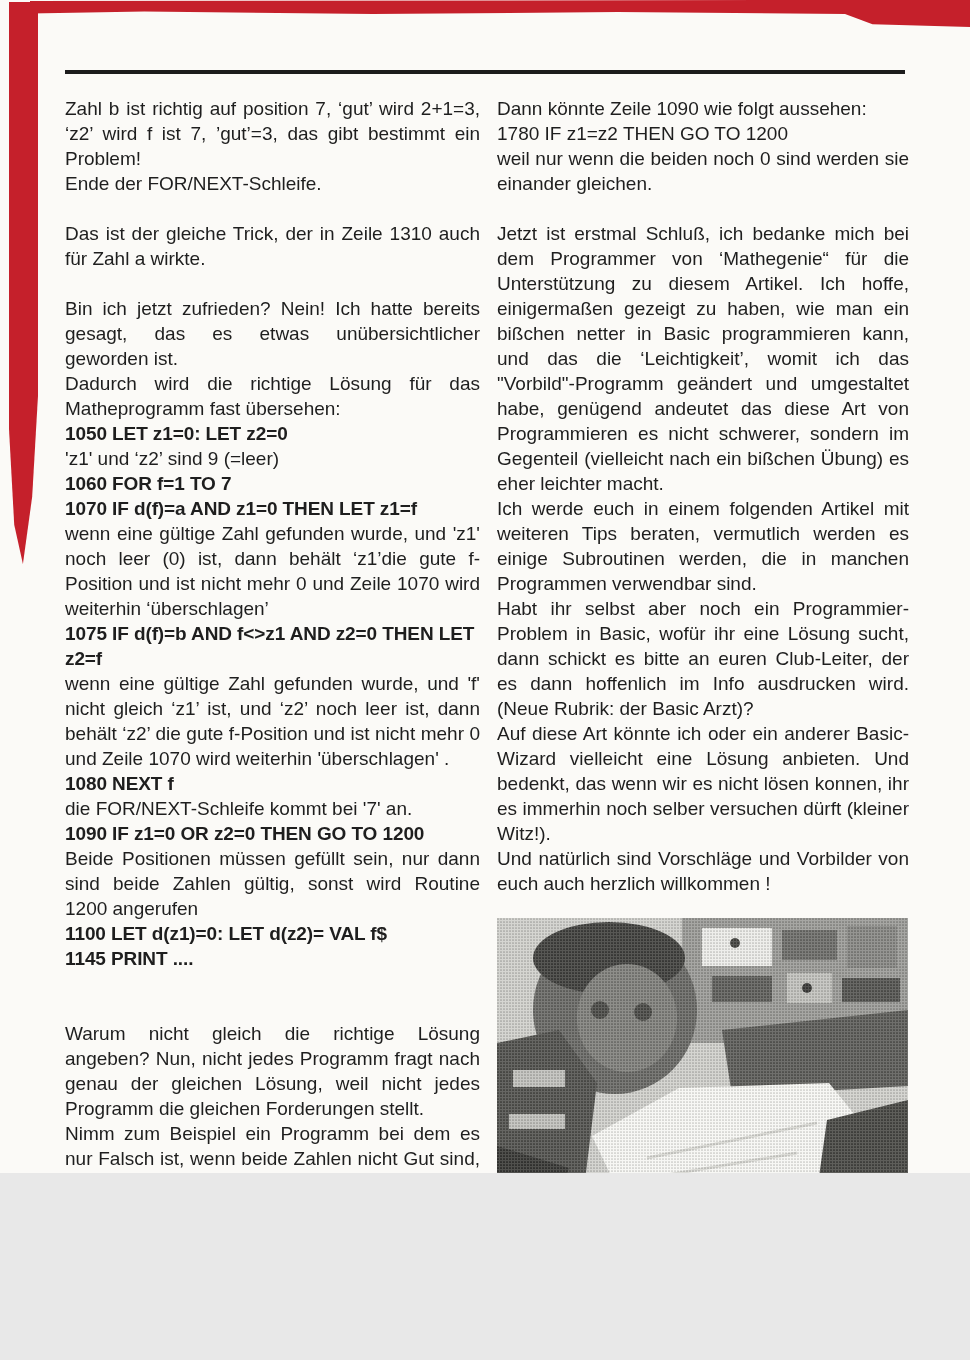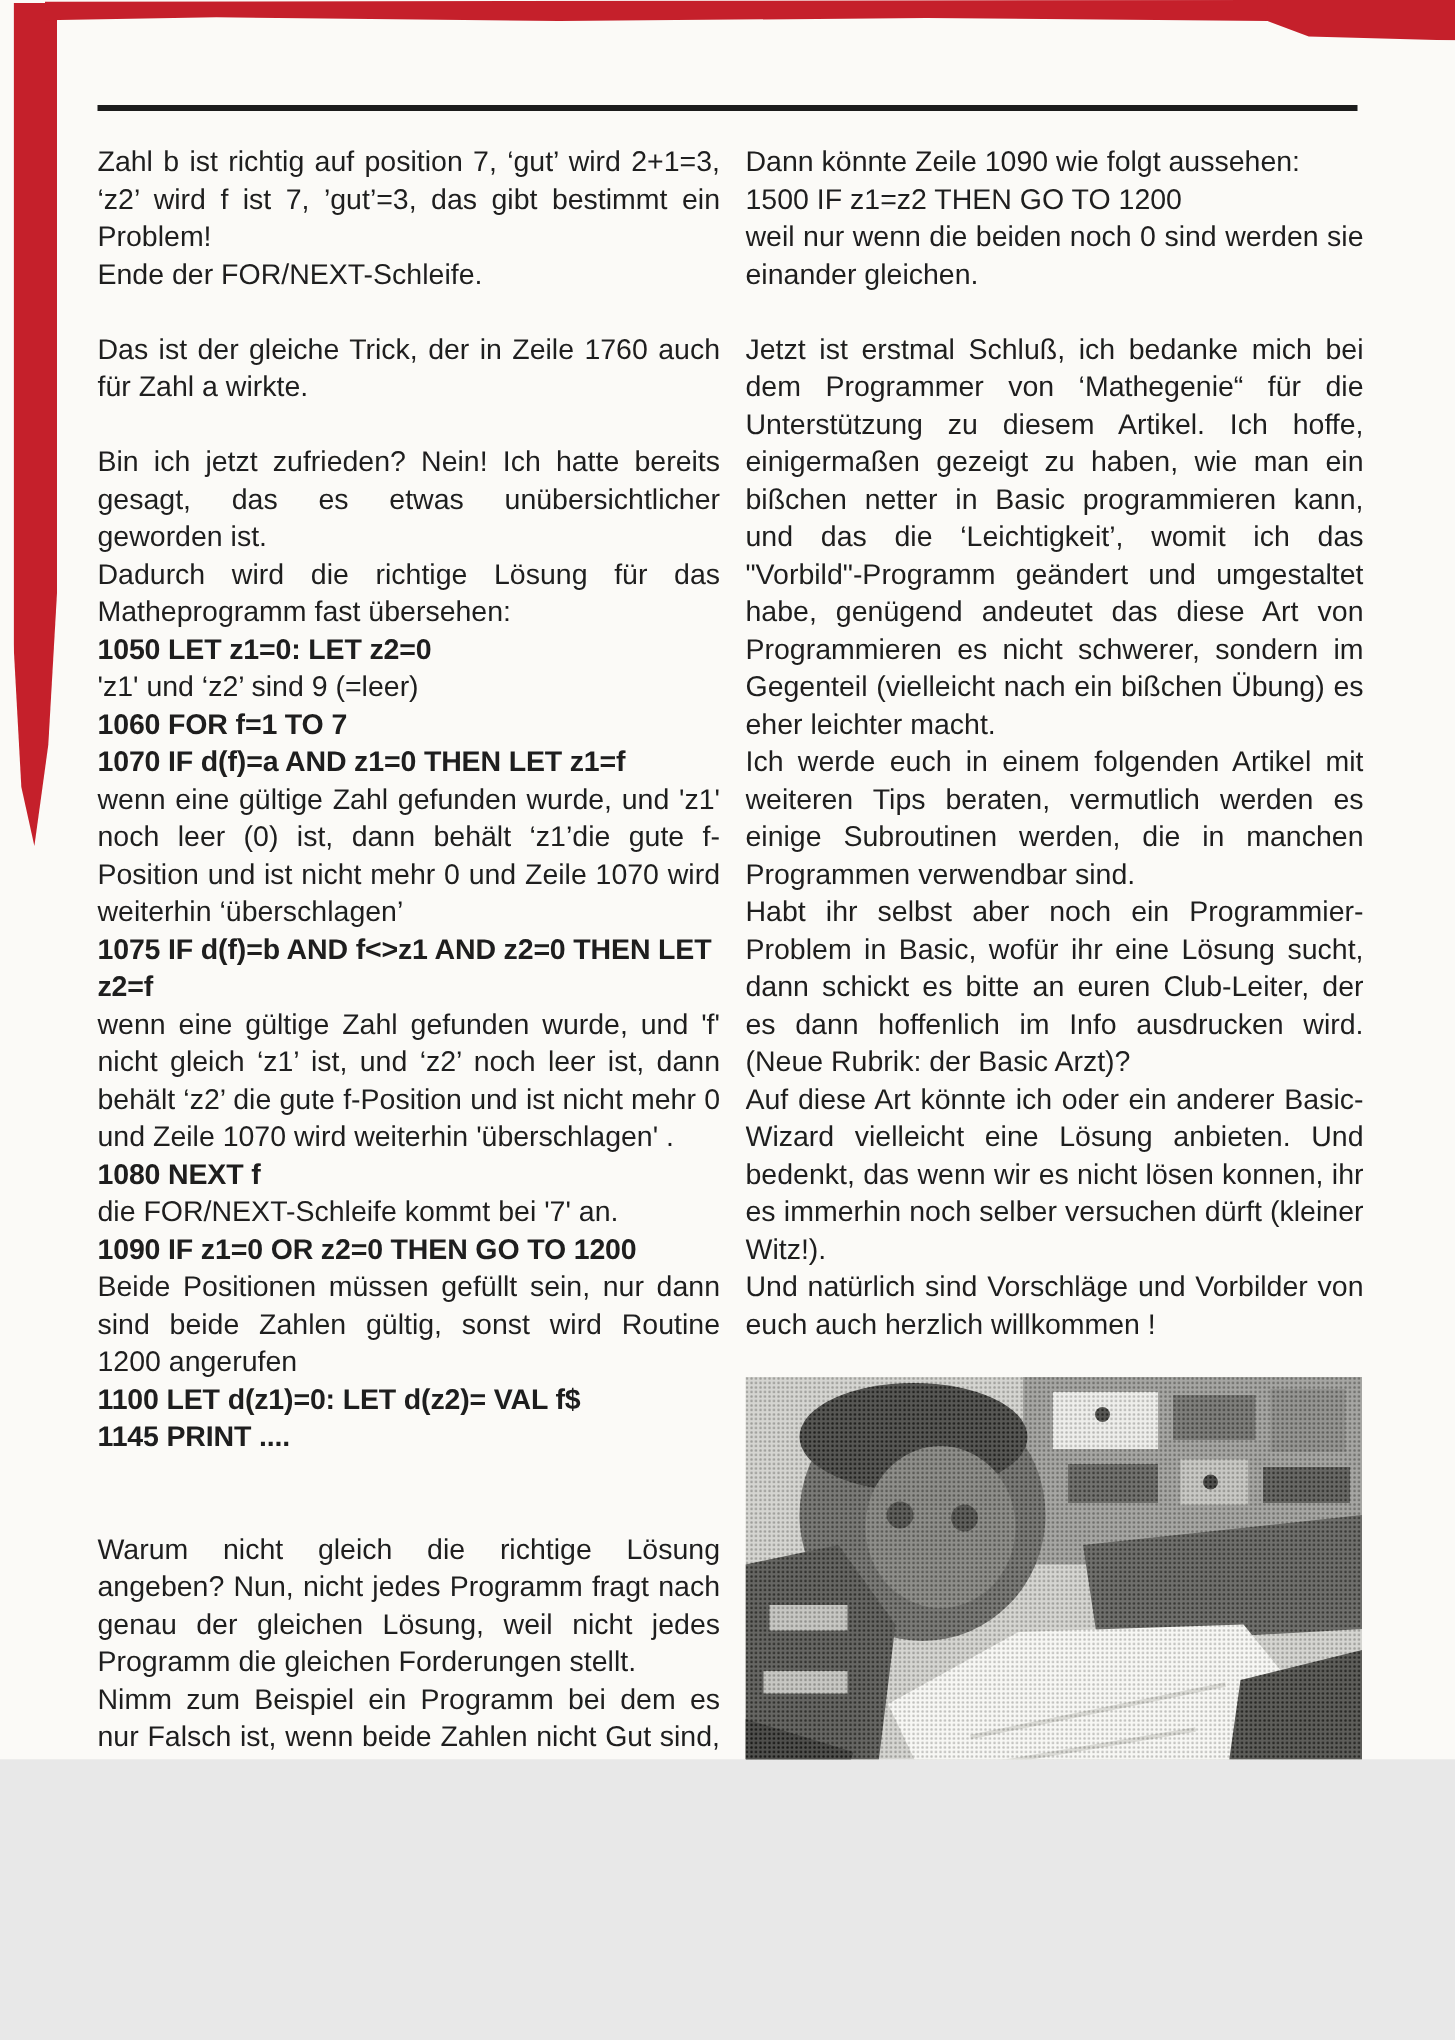--- a/index.html
+++ b/index.html
@@ -68,21 +68,21 @@
   <div class="red-top"></div>
   <div class="red-top-right"></div>
 
   <div class="rule rule-top"></div>
   <div class="rule rule-bottom"></div>
 
   <div class="col col-left">
     <p class="blk">Zahl b ist richtig auf position 7, ‘gut’ wird 2+1=3, ‘z2’ wird f ist 7, ’gut’=3, das gibt bestimmt ein Problem!</p>
     <p class="blk">Ende der FOR/NEXT-Schleife.</p>
     <div class="gap"></div>
-    <p class="blk">Das ist der gleiche Trick, der in Zeile 1760 auch für Zahl a wirkte.</p>
+    <p class="blk">Das ist der gleiche Trick, der in Zeile 1310 auch für Zahl a wirkte.</p>
     <div class="gap"></div>
     <p class="blk">Bin ich jetzt zufrieden?  Nein! Ich hatte bereits gesagt, das es etwas unübersichtlicher geworden ist.</p>
     <p class="blk">Dadurch wird die richtige Lösung für das Matheprogramm fast übersehen:</p>
     <p class="blk code">1050 LET z1=0: LET z2=0</p>
     <p class="blk">'z1' und ‘z2’ sind 9 (=leer)</p>
     <p class="blk code">1060 FOR f=1 TO 7</p>
     <p class="blk code">1070 IF d(f)=a  AND z1=0 THEN LET z1=f</p>
     <p class="blk">wenn eine gültige Zahl gefunden wurde, und 'z1' noch leer (0) ist, dann behält ‘z1’die gute f-Position und ist nicht mehr 0 und Zeile 1070 wird weiterhin ‘überschlagen’</p>
     <p class="blk code">1075 IF d(f)=b  AND f&lt;&gt;z1 AND z2=0 THEN LET z2=f</p>
     <p class="blk">wenn eine gültige Zahl gefunden wurde, und 'f' nicht gleich ‘z1’ ist, und ‘z2’ noch leer ist, dann behält ‘z2’ die gute f-Position und ist nicht mehr 0 und Zeile 1070 wird weiterhin 'überschlagen' .</p>
@@ -92,21 +92,21 @@
     <p class="blk">Beide Positionen müssen gefüllt sein, nur dann sind beide Zahlen gültig, sonst wird Routine 1200 angerufen</p>
     <p class="blk code">1100 LET d(z1)=0: LET d(z2)= VAL f$</p>
     <p class="blk code">1145 PRINT ....</p>
     <div class="gap2"></div>
     <p class="blk">Warum nicht gleich die richtige Lösung angeben? Nun, nicht jedes Programm fragt nach genau der gleichen Lösung, weil nicht jedes Programm die gleichen Forderungen stellt.</p>
     <p class="blk">Nimm zum Beispiel ein Programm bei dem es nur Falsch ist, wenn beide Zahlen nicht Gut sind, und das man mit mindestens einer</p>
   </div>
 
   <div class="col col-right">
     <p class="blk">Dann könnte Zeile 1090 wie folgt aussehen:</p>
-    <p class="blk">1500 IF z1=z2 THEN GO TO 1200</p>
+    <p class="blk">1780 IF z1=z2 THEN GO TO 1200</p>
     <p class="blk">weil nur wenn die beiden noch 0 sind werden sie einander gleichen.</p>
     <div class="gap"></div>
     <p class="blk">Jetzt ist erstmal Schluß, ich bedanke mich bei dem Programmer von ‘Mathegenie“ für die Unterstützung zu diesem Artikel. Ich hoffe, einigermaßen gezeigt zu haben, wie man ein bißchen netter in Basic programmieren kann, und das die ‘Leichtigkeit’, womit ich das "Vorbild"-Programm geändert und umgestaltet habe, genügend andeutet das diese Art von Programmieren es nicht schwerer, sondern im Gegenteil (vielleicht nach ein bißchen Übung) es eher leichter macht.</p>
     <p class="blk">Ich werde euch in einem folgenden Artikel mit weiteren Tips beraten, vermutlich werden es einige Subroutinen werden, die in manchen Programmen verwendbar sind.</p>
     <p class="blk">Habt ihr selbst aber noch ein Programmier-Problem in Basic, wofür ihr eine Lösung sucht, dann schickt es bitte an euren Club-Leiter, der es dann hoffenlich im Info ausdrucken wird. (Neue Rubrik: der Basic Arzt)?</p>
     <p class="blk">Auf diese Art könnte ich oder ein anderer Basic-Wizard vielleicht eine Lösung anbieten. Und bedenkt, das wenn wir es nicht lösen konnen, ihr es immerhin noch selber versuchen dürft (kleiner Witz!).</p>
     <p class="blk">Und natürlich sind Vorschläge und Vorbilder von euch auch herzlich willkommen !</p>
   </div>
 
   <figure class="figure">

